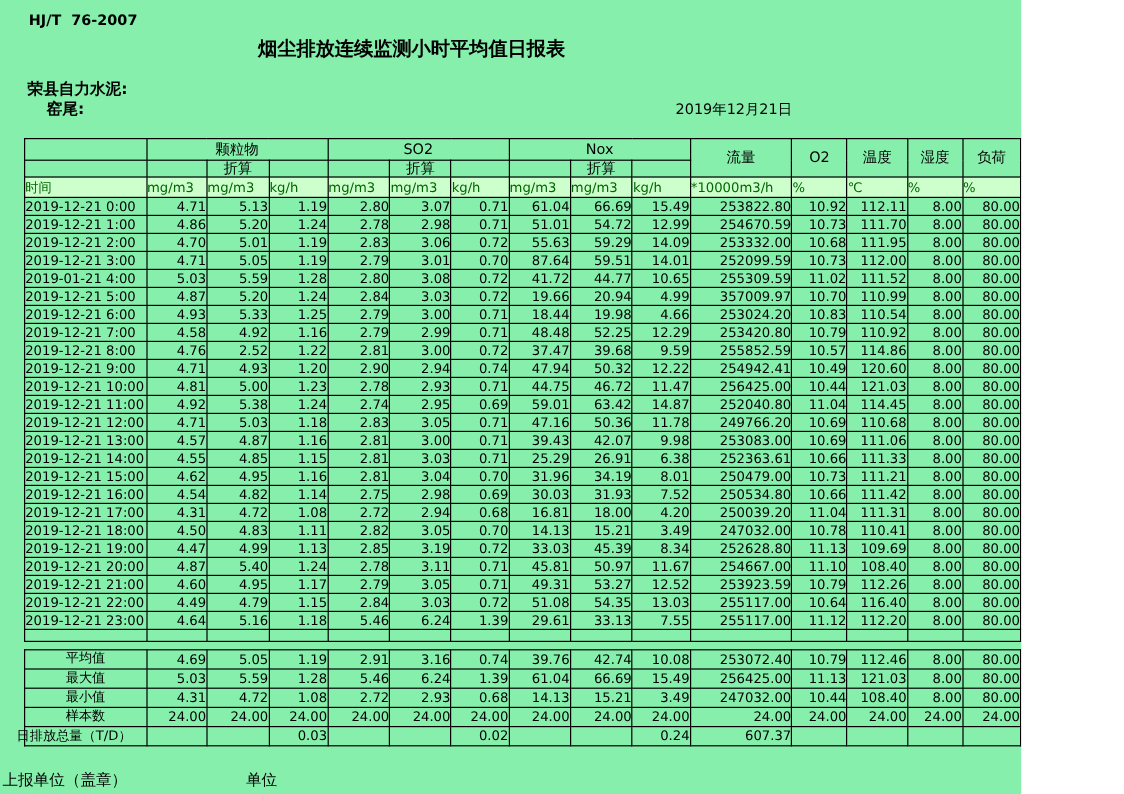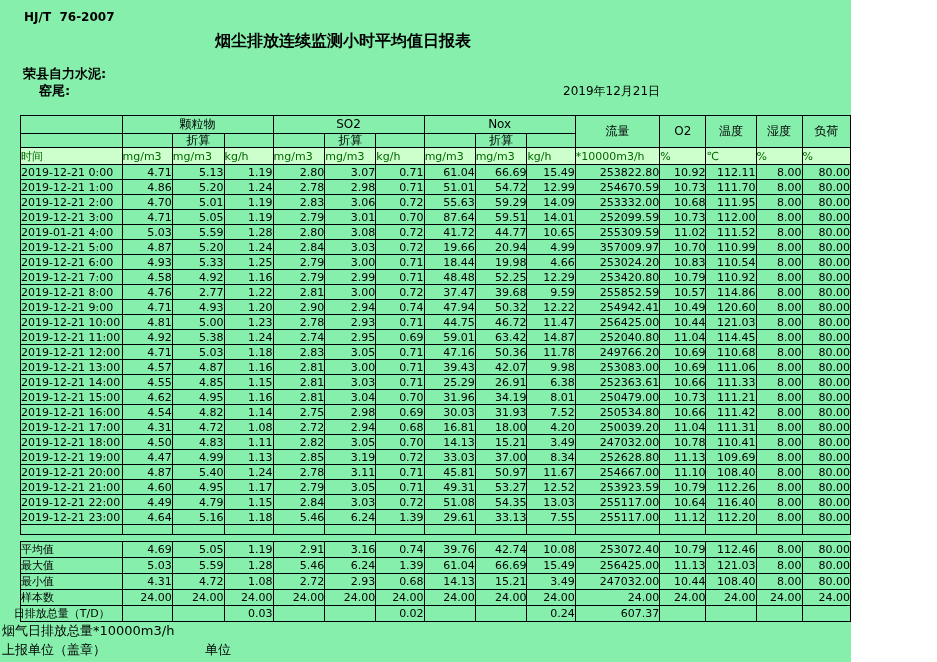--- a/index.html
+++ b/index.html
@@ -25,21 +25,21 @@
   }
   tr.h1 th, tr.h1 td { height:17px; text-align:center; font-size:12px; }
   tr.h2 th, tr.h2 td { height:13px; text-align:center; font-size:12px; }
   tr.h3 th {
     height:16px; text-align:left; font-size:11px;
     background:var(--green-bg, #ccffcc); color:var(--green-fg, #006600);
   }
   tr.data-row td { height:14px; }
   td.t   { padding-right:4px; white-space:pre; }
   td.n   { text-align:right; padding-right:10px; }
-  td.lbl { text-align:left; padding-right:2px; font-size:12px;font-family:Liberation Serif, serif; }
+  td.lbl { text-align:center; padding-right:2px; font-size:12px;font-family:Liberation Serif, serif; }
   td.lbl-left { text-align:center; font-size:12px; }
   td.lbl-left span { display:inline-block; margin-left:-19px; white-space:nowrap; }
   tr.empty-row td { height:9px; }
   tr.spacer td { border:none; height:6px; }
   tr.summary td { height:15px; }
 
   .foot1 { position:absolute; left:2px;  top:622px; font-size:13px; }
   .foot2 { position:absolute; left:2px;  top:641px; font-size:13px; }
   .foot-unit { position:absolute; left:205px; top:641px; font-size:13px; }
 </style>
@@ -247,21 +247,21 @@
           <td class="n">12.29</td>
           <td class="n">253420.80</td>
           <td class="n">10.79</td>
           <td class="n">110.92</td>
           <td class="n">8.00</td>
           <td class="n">80.00</td>
         </tr>
         <tr class="data-row">
           <td class="t">2019-12-21  8:00</td>
           <td class="n">4.76</td>
-          <td class="n">2.77</td>
+          <td class="n">2.52</td>
           <td class="n">1.22</td>
           <td class="n">2.81</td>
           <td class="n">3.00</td>
           <td class="n">0.72</td>
           <td class="n">37.47</td>
           <td class="n">39.68</td>
           <td class="n">9.59</td>
           <td class="n">255852.59</td>
           <td class="n">10.57</td>
           <td class="n">114.86</td>
@@ -440,21 +440,21 @@
         </tr>
         <tr class="data-row">
           <td class="t">2019-12-21 19:00</td>
           <td class="n">4.47</td>
           <td class="n">4.99</td>
           <td class="n">1.13</td>
           <td class="n">2.85</td>
           <td class="n">3.19</td>
           <td class="n">0.72</td>
           <td class="n">33.03</td>
-          <td class="n">37.00</td>
+          <td class="n">45.39</td>
           <td class="n">8.34</td>
           <td class="n">252628.80</td>
           <td class="n">11.13</td>
           <td class="n">109.69</td>
           <td class="n">8.00</td>
           <td class="n">80.00</td>
         </tr>
         <tr class="data-row">
           <td class="t">2019-12-21 20:00</td>
           <td class="n">4.87</td>
@@ -638,17 +638,16 @@
           <td class="n">0.24</td>
           <td class="n">607.37</td>
           <td class="n"></td>
           <td class="n"></td>
           <td class="n"></td>
           <td class="n"></td>
         </tr>
       </tbody>
   </table>
 
-  <div class="foot1">烟气日排放总量*10000m3/h</div>
   <div class="foot2">上报单位（盖章）</div>
   <div class="foot-unit">单位</div>
 
 </div>
 
 </body></html>

